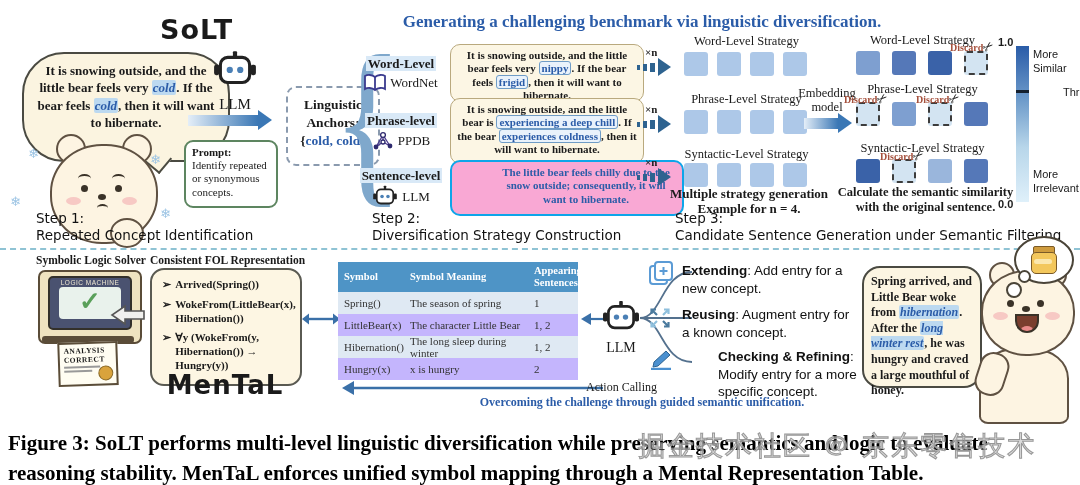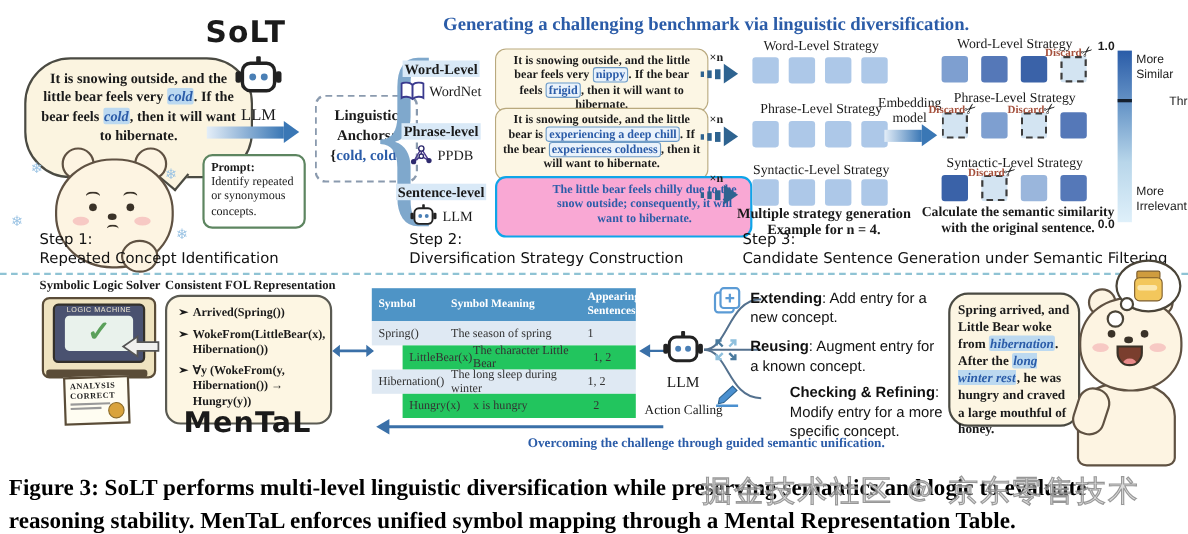--- a/index.html
+++ b/index.html
@@ -40,21 +40,21 @@
   .xn{font-size:11px;font-weight:bold;color:#222;}
   
   .tbl{font-family:Liberation Serif, serif;font-size:11px;color:#333;}
   .tbl .tr{display:flex;align-items:center;}
   .tbl .c1{width:72px;padding-left:6px;box-sizing:border-box;}
   .tbl .c2{width:124px;}
   .tbl .c3{width:44px;}
   .tbl .th{background:#4e94c6;color:#fff;font-weight:bold;height:30px;font-size:10.5px;line-height:1.1;}
   .tbl .r{height:22px;}
   .tbl .ra{background:#dfe9f3;}
-  .tbl .rb{background:#22c55e;margin-left:28px;}
+  .tbl .rb{background:#c4b5fd;}
   
   .step{font-family:"DejaVu Sans",sans-serif;font-size:13.5px;color:#111;line-height:17px;}
   
   .fur{background:#fdf4e2;border:2.5px solid #5f5142;border-radius:50%;position:absolute;}
   .eye{width:7px;height:7px;background:#3a3228;border-radius:50%;position:absolute;}
   .blush{width:15px;height:8px;background:#f7c9c4;border-radius:50%;position:absolute;}
   .snow{position:absolute;color:#9cc4e4;font-size:13px;font-family:"DejaVu Sans",sans-serif;}
   
   .divider{border-top:2px dashed #8fc3d4;}
   .banner{font-size:17px;font-weight:bold;color:#2b5ca8;text-align:center;}
@@ -64,21 +64,21 @@
      text-shadow:1px 1px 0 rgba(255,255,255,0.6);white-space:nowrap;}
   .actlist{font-family:"Liberation Sans",sans-serif;font-size:13.5px;line-height:1.3;color:#111;}
 </style>
 </head>
 <body>
 
 <div id="fig">
 
   <div class="abs banner" style="left:402px;top:12px;width:480px;">Generating a challenging benchmark via linguistic diversification.</div>
 
-  <div class="abs comic b" style="left:160px;top:14px;width:100px;font-size:27px;text-align:right;letter-spacing:1px;">SoLT</div>
+  <div class="abs comic b" style="left:160px;top:14px;width:100px;font-size:27px;text-align:left;letter-spacing:1px;">SoLT</div>
 
   <div class="abs bubble" style="left:22px;top:52px;width:204px;height:106px;">
     <div class="abs serif b ctr" style="left:12px;top:8px;width:180px;font-size:13px;line-height:1.33;">
       <span>It is snowing outside, and the little bear feels very </span><span class="hl">cold</span><span>. If the bear feels </span><span class="hl">cold</span><span>, then it will want to hibernate.</span>
     </div>
   </div>
   <div class="abs" style="left:148px;top:150px;width:18px;height:18px;background:#fbf4e0;border-right:2.5px solid #4a4a42;border-bottom:2.5px solid #4a4a42;transform:rotate(40deg);"></div>
 
   <div class="abs" style="left:48px;top:134px;width:112px;height:112px;">
     <div class="fur" style="left:8px;top:0;width:26px;height:26px;"></div>
@@ -382,21 +382,21 @@
     <svg width="40" height="36" viewBox="0 0 44 40">
       <rect x="20" y="1" width="4" height="6" rx="1" fill="#222"></rect>
       <rect x="8" y="7" width="28" height="24" rx="7" fill="#fff" stroke="#222" stroke-width="3"></rect>
       <rect x="2" y="14" width="5" height="10" rx="2" fill="#222"></rect>
       <rect x="37" y="14" width="5" height="10" rx="2" fill="#222"></rect>
       <circle cx="17" cy="19" r="3" fill="#4a7fb5"></circle>
         <circle cx="27" cy="19" r="3" fill="#4a7fb5"></circle>
     </svg>
     <div class="serif" style="font-size:14px;">LLM</div>
   </div>
-  <div class="abs serif" style="left:586px;top:365px;font-size:12px;">Action Calling</div>
+  <div class="abs serif" style="left:586px;top:380px;font-size:12px;">Action Calling</div>
 
   <svg class="abs" style="left:636px;top:258px;" width="60" height="118" viewBox="0 0 60 118">
     <g fill="none" stroke="#54718e" stroke-width="1.8">
       <path d="M4 60 C26 60 26 14 56 14"></path>
       <path d="M4 60 C20 60 34 60 56 60"></path>
       <path d="M4 60 C26 60 26 104 56 104"></path>
     </g>
   </svg>
 
   <svg class="abs" style="left:648px;top:260px;" width="26" height="26" viewBox="0 0 26 26">

